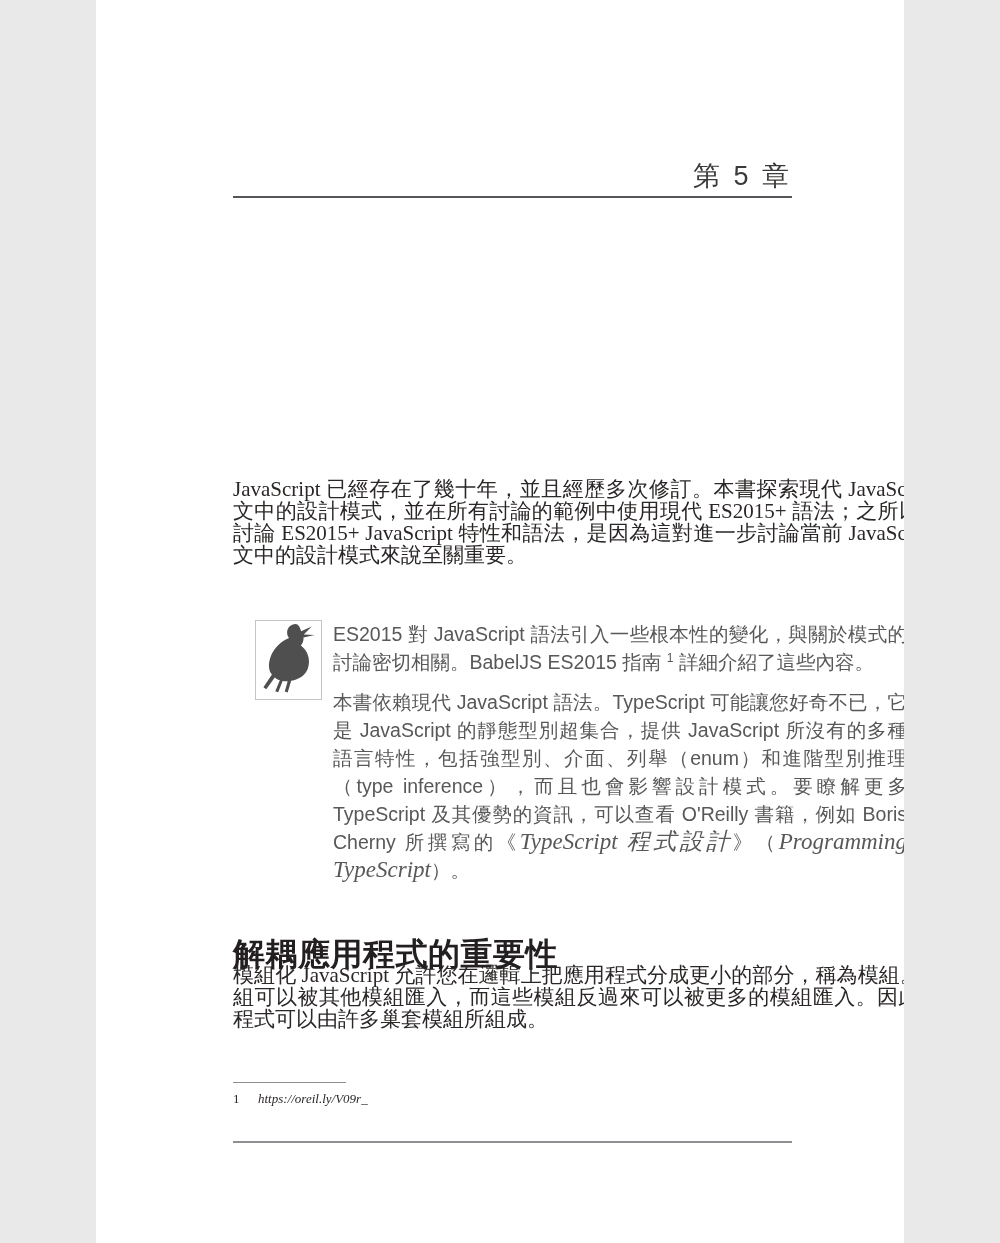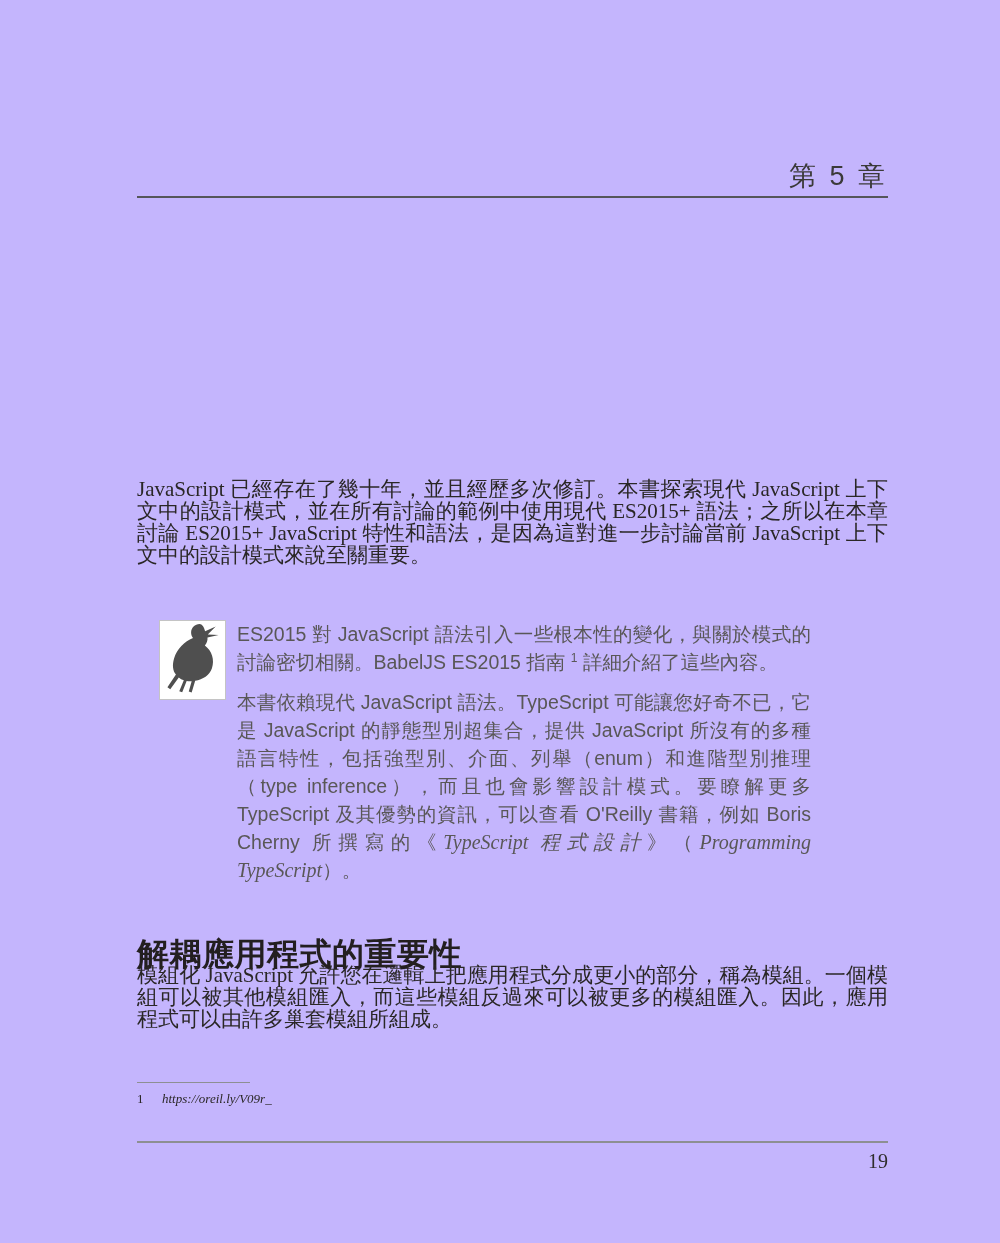--- a/index.html
+++ b/index.html
@@ -1,22 +1,22 @@
 <!DOCTYPE html>
 <html><head>
 <meta charset="utf-8">
 <style>
   * { margin: 0; padding: 0; box-sizing: border-box; }
   html, body { background: #e9e9e9; }
   .page {
     position: relative;
-    width: 1000px;
+    width: 808px;
     height: 1243px;
     margin: 0 auto;
-    background: #c4b5fd;
+    background: #ffffff;
     overflow: hidden;
     font-family: "Liberation Serif", "DejaVu Serif", serif;
     color: #2a2726;
   }
 
   
   .chapter-label {
     position: absolute;
     top: 158px;
     left: 137px;
@@ -89,21 +89,21 @@
   }
   .note-text p + p { margin-top: 12px; }
   .note-text sup {
     font-size: 12px;
     vertical-align: super;
     line-height: 0;
   }
   .note-text em {
     font-family: "Liberation Serif", "DejaVu Serif", serif;
     font-style: italic;
-    font-size: 20px;
+    font-size: 23px;
   }
 
   
   .section-heading {
     position: absolute;
     top: 889px;
     left: 137px;
     font-family: "Liberation Sans", "DejaVu Sans", sans-serif;
     font-size: 32px;
     font-weight: 900;
@@ -188,15 +188,14 @@
 
   <h2 class="section-heading">解耦應用程式的重要性</h2>
   <p class="body-par par-modular">模組化 JavaScript 允許您在邏輯上把應用程式分成更小的部分，稱為模組。一個模組可以被其他模組匯入，而這些模組反過來可以被更多的模組匯入。因此，應用程式可以由許多巢套模組所組成。</p>
 
   <div class="footnote-sep"></div>
   <div class="footnote">
     <span class="fn-num">1</span><span class="fn-url">https://oreil.ly/V09r_</span>
   </div>
 
   <div class="footer-rule"></div>
-  <div class="page-number">19</div>
 
 </div>
 
 </body></html>

